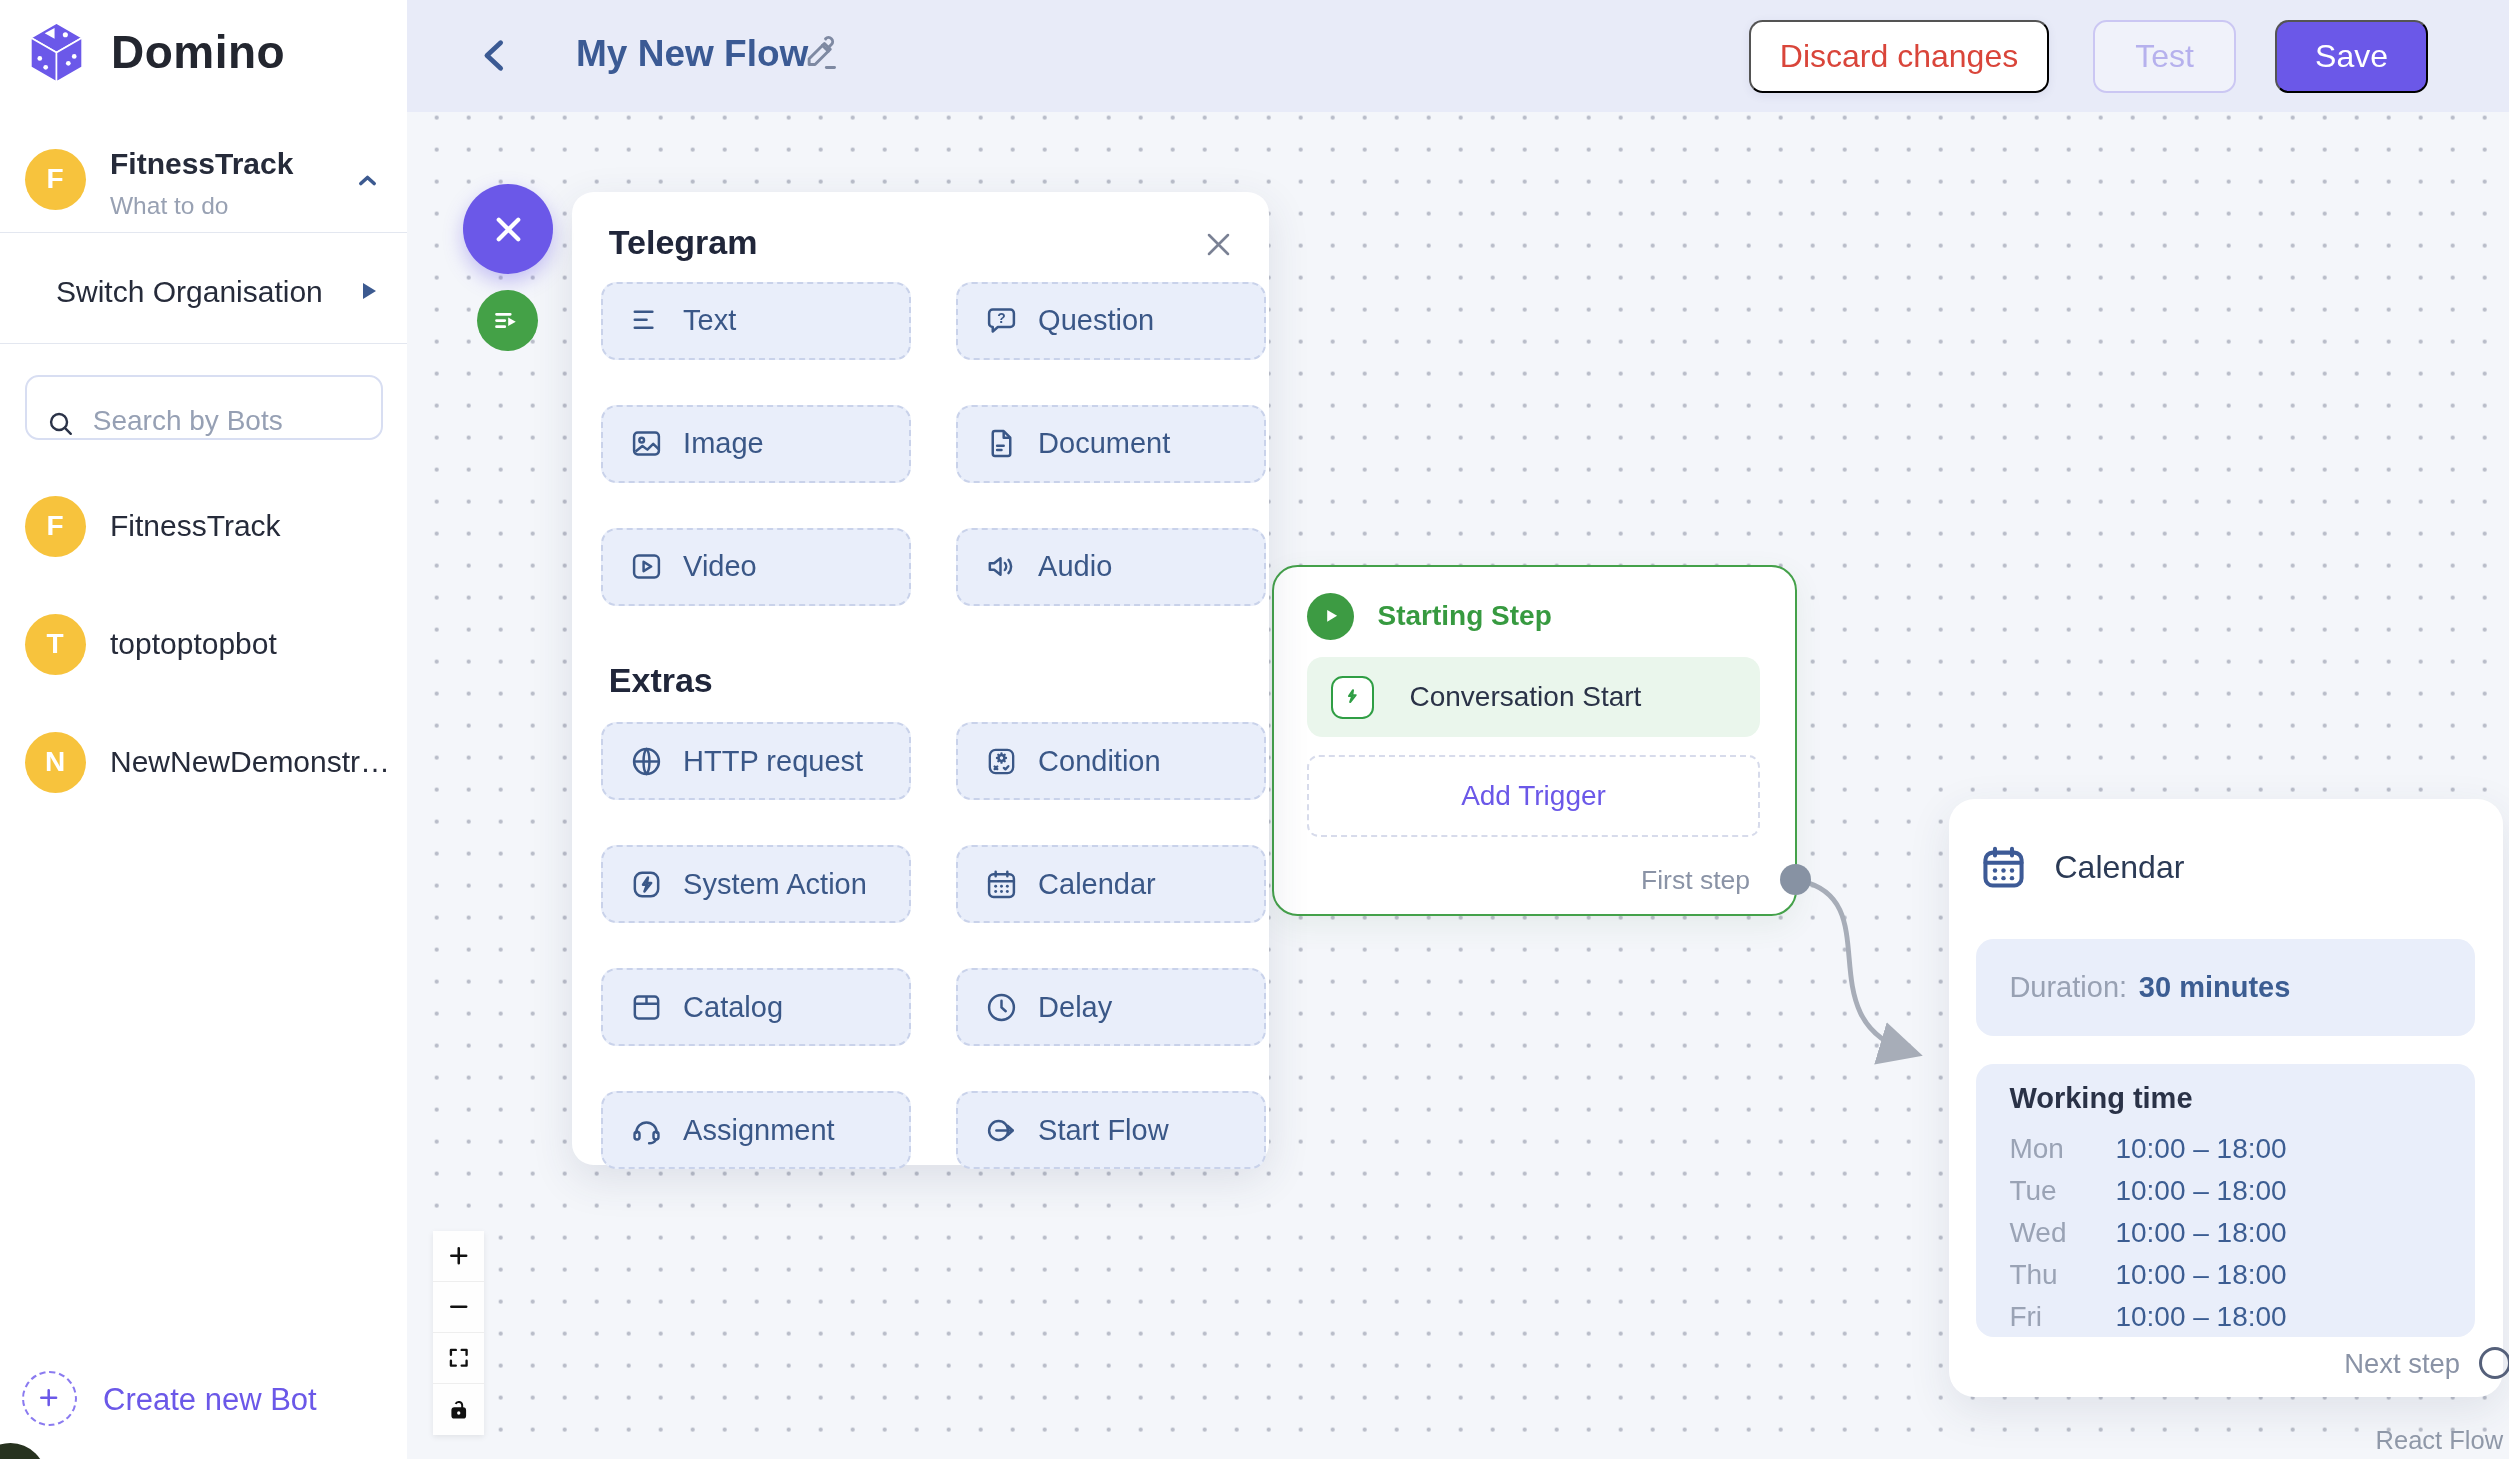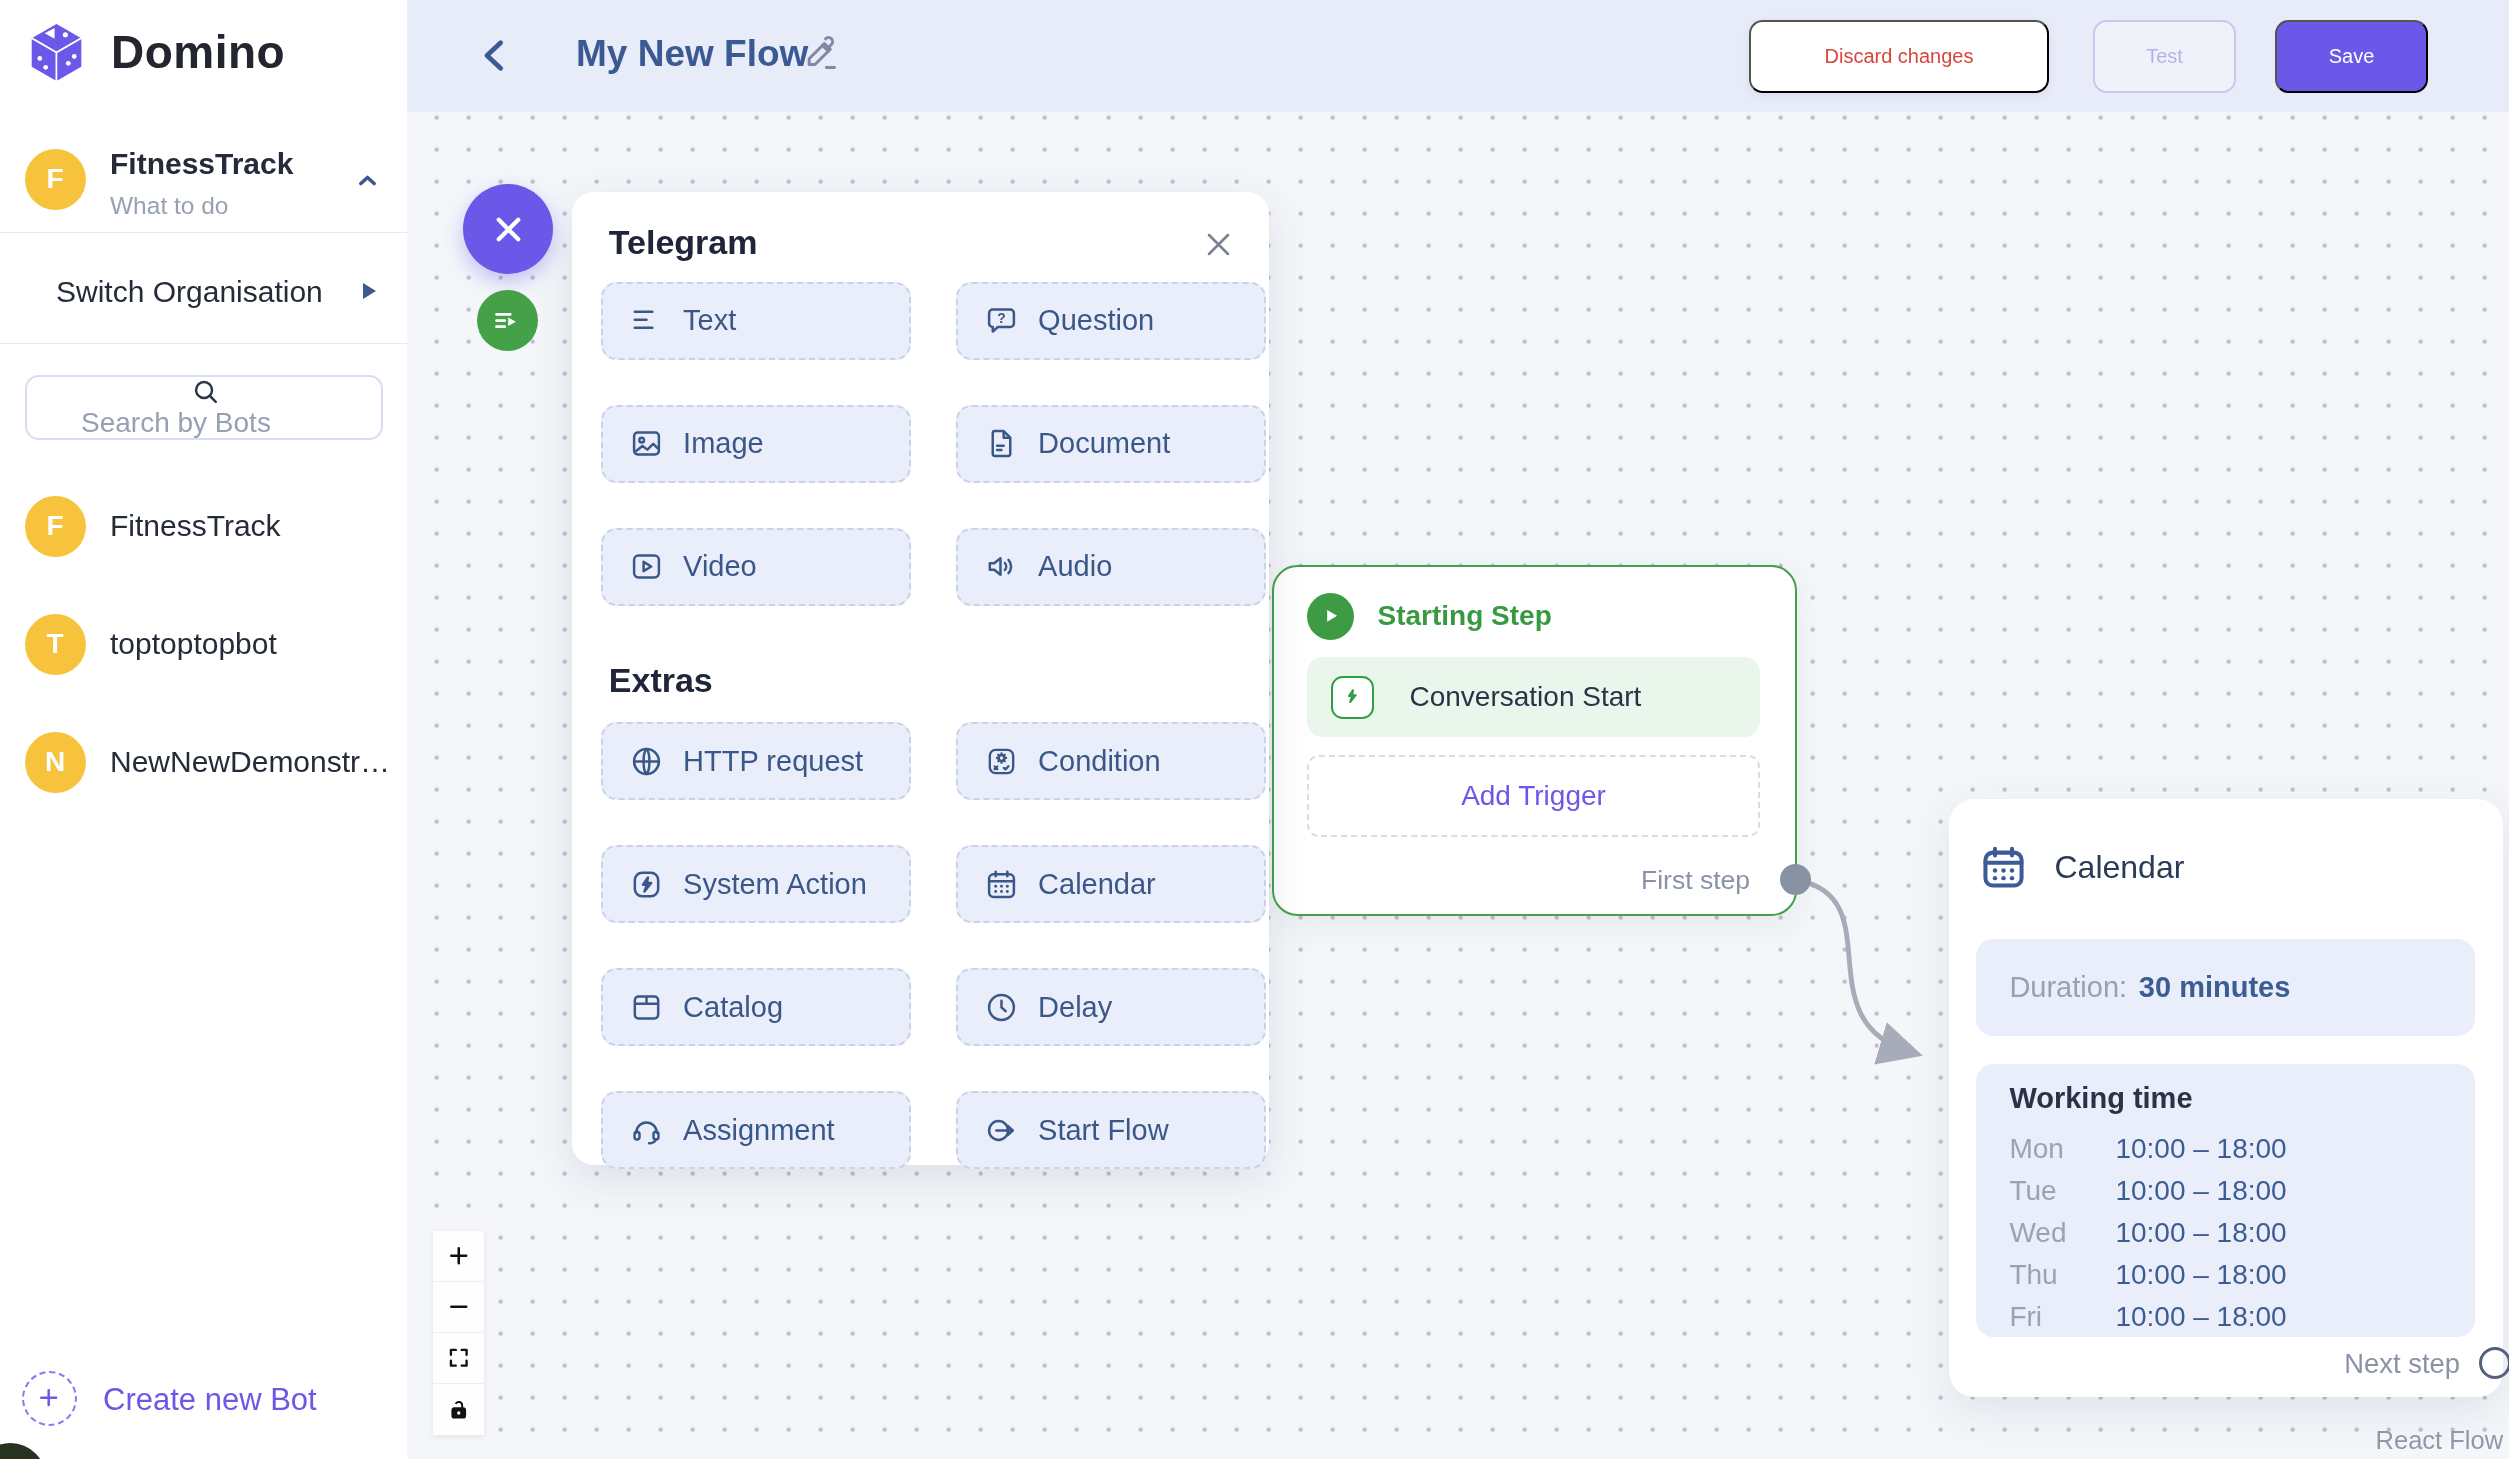--- a/index.html
+++ b/index.html
@@ -22,40 +22,40 @@
   .org-row .avatar{position:absolute;left:24.5px;top:11.8px;}
   .org-name{position:absolute;left:110px;top:9.8px;font-size:30px;font-weight:600;color:#262b3a;}
   .org-sub{position:absolute;left:110px;top:55px;font-size:24.5px;color:#98a1b3;}
   .org-chevron{position:absolute;left:353px;top:29px;width:29px;height:29px;color:#3c5a90;}
   .divider{position:absolute;left:0;width:407px;height:1px;background:#e3e7f0;}
   .switch-row{position:absolute;left:0;top:261px;width:407px;height:63px;cursor:pointer;}
   .switch-label{position:absolute;left:56px;top:13.7px;font-size:30px;color:#262b3a;}
   .tri-right{position:absolute;left:363px;top:21.6px;width:0;height:0;border-left:13.7px solid #3c5a90;
     border-top:8.8px solid transparent;border-bottom:8.8px solid transparent;}
   .search-box{position:absolute;left:24.5px;top:375px;width:358px;height:65px;border:2px solid #d8def2;border-radius:13.7px;
-    background:#fff;box-sizing:border-box;display:flex;align-items:center;flex-direction:column;}
+    background:#fff;box-sizing:border-box;display:flex;align-items:flex-end;}
   .search-box svg{margin:0 15.7px 0 19.6px;flex:none;color:#2b3348;}
   .search-box input{border:none;outline:none;background:transparent;font-size:28px;color:#2b3348;width:245px;
     font-family:"Liberation Sans",sans-serif;}
   .search-box input::placeholder{color:#96a0b4;}
   .bot-row{position:absolute;left:0;width:407px;height:98px;cursor:pointer;}
   .bot-row .avatar{position:absolute;left:24.5px;top:18.6px;}
   .bot-label{position:absolute;left:110px;top:32px;font-size:30px;color:#262b3a;white-space:nowrap;overflow:hidden;
     text-overflow:ellipsis;max-width:284px;}
   .create-row{position:absolute;left:0;top:1358px;width:407px;height:84px;cursor:pointer;color:#6b58e8;}
   .create-circle{position:absolute;left:21.6px;top:12.7px;width:51px;height:51px;border:2.9px dashed #8a7af0;border-radius:50%;
     display:flex;align-items:center;justify-content:center;color:#6b58e8;}
   .create-label{position:absolute;left:103px;top:23.5px;font-size:31px;color:#6b58e8;}
   .corner-bubble{position:absolute;left:-25.5px;top:1443px;width:71px;height:71px;border-radius:50%;background:#27321f;z-index:45;}
 
   
   .back-btn{position:absolute;left:475px;top:35px;width:41px;height:41px;color:#3b5a94;cursor:pointer;}
   .flow-title{position:absolute;left:576px;top:33px;font-size:37px;font-weight:600;color:#3b5a94;}
   .pencil-btn{position:absolute;left:802px;top:35px;width:39px;height:39px;color:#7e89a2;cursor:pointer;}
-  .btn{position:absolute;top:19.6px;height:73px;border-radius:13.7px;font-size:20px;display:flex;align-items:center;
+  .btn{position:absolute;top:19.6px;height:73px;border-radius:13.7px;font-size:32px;display:flex;align-items:center;
     justify-content:center;box-sizing:border-box;cursor:pointer;font-family:"Liberation Sans",sans-serif;}
   .btn-discard{left:1749px;width:300px;background:#fff;color:#d9453a;box-shadow:0 2.9px 9.8px rgba(60,70,110,.08);}
   .btn-test{left:2093px;width:143px;background:rgba(255,255,255,.35);border:2px solid #cbc7f3;color:#b6b1ed;}
   .btn-save{left:2275px;width:153px;background:#6b58e8;color:#fff;}
 
   
   .fab-close{position:absolute;left:463px;top:184px;width:90px;height:90px;border-radius:50%;background:#6b58e8;
     display:flex;align-items:center;justify-content:center;color:#fff;z-index:30;cursor:pointer;box-shadow:0 7.8px 19.6px rgba(107,88,232,.35);}
   .fab-list{position:absolute;left:477px;top:290px;width:61px;height:61px;border-radius:50%;background:#44a147;
     display:flex;align-items:center;justify-content:center;color:#fff;z-index:30;cursor:pointer;}

